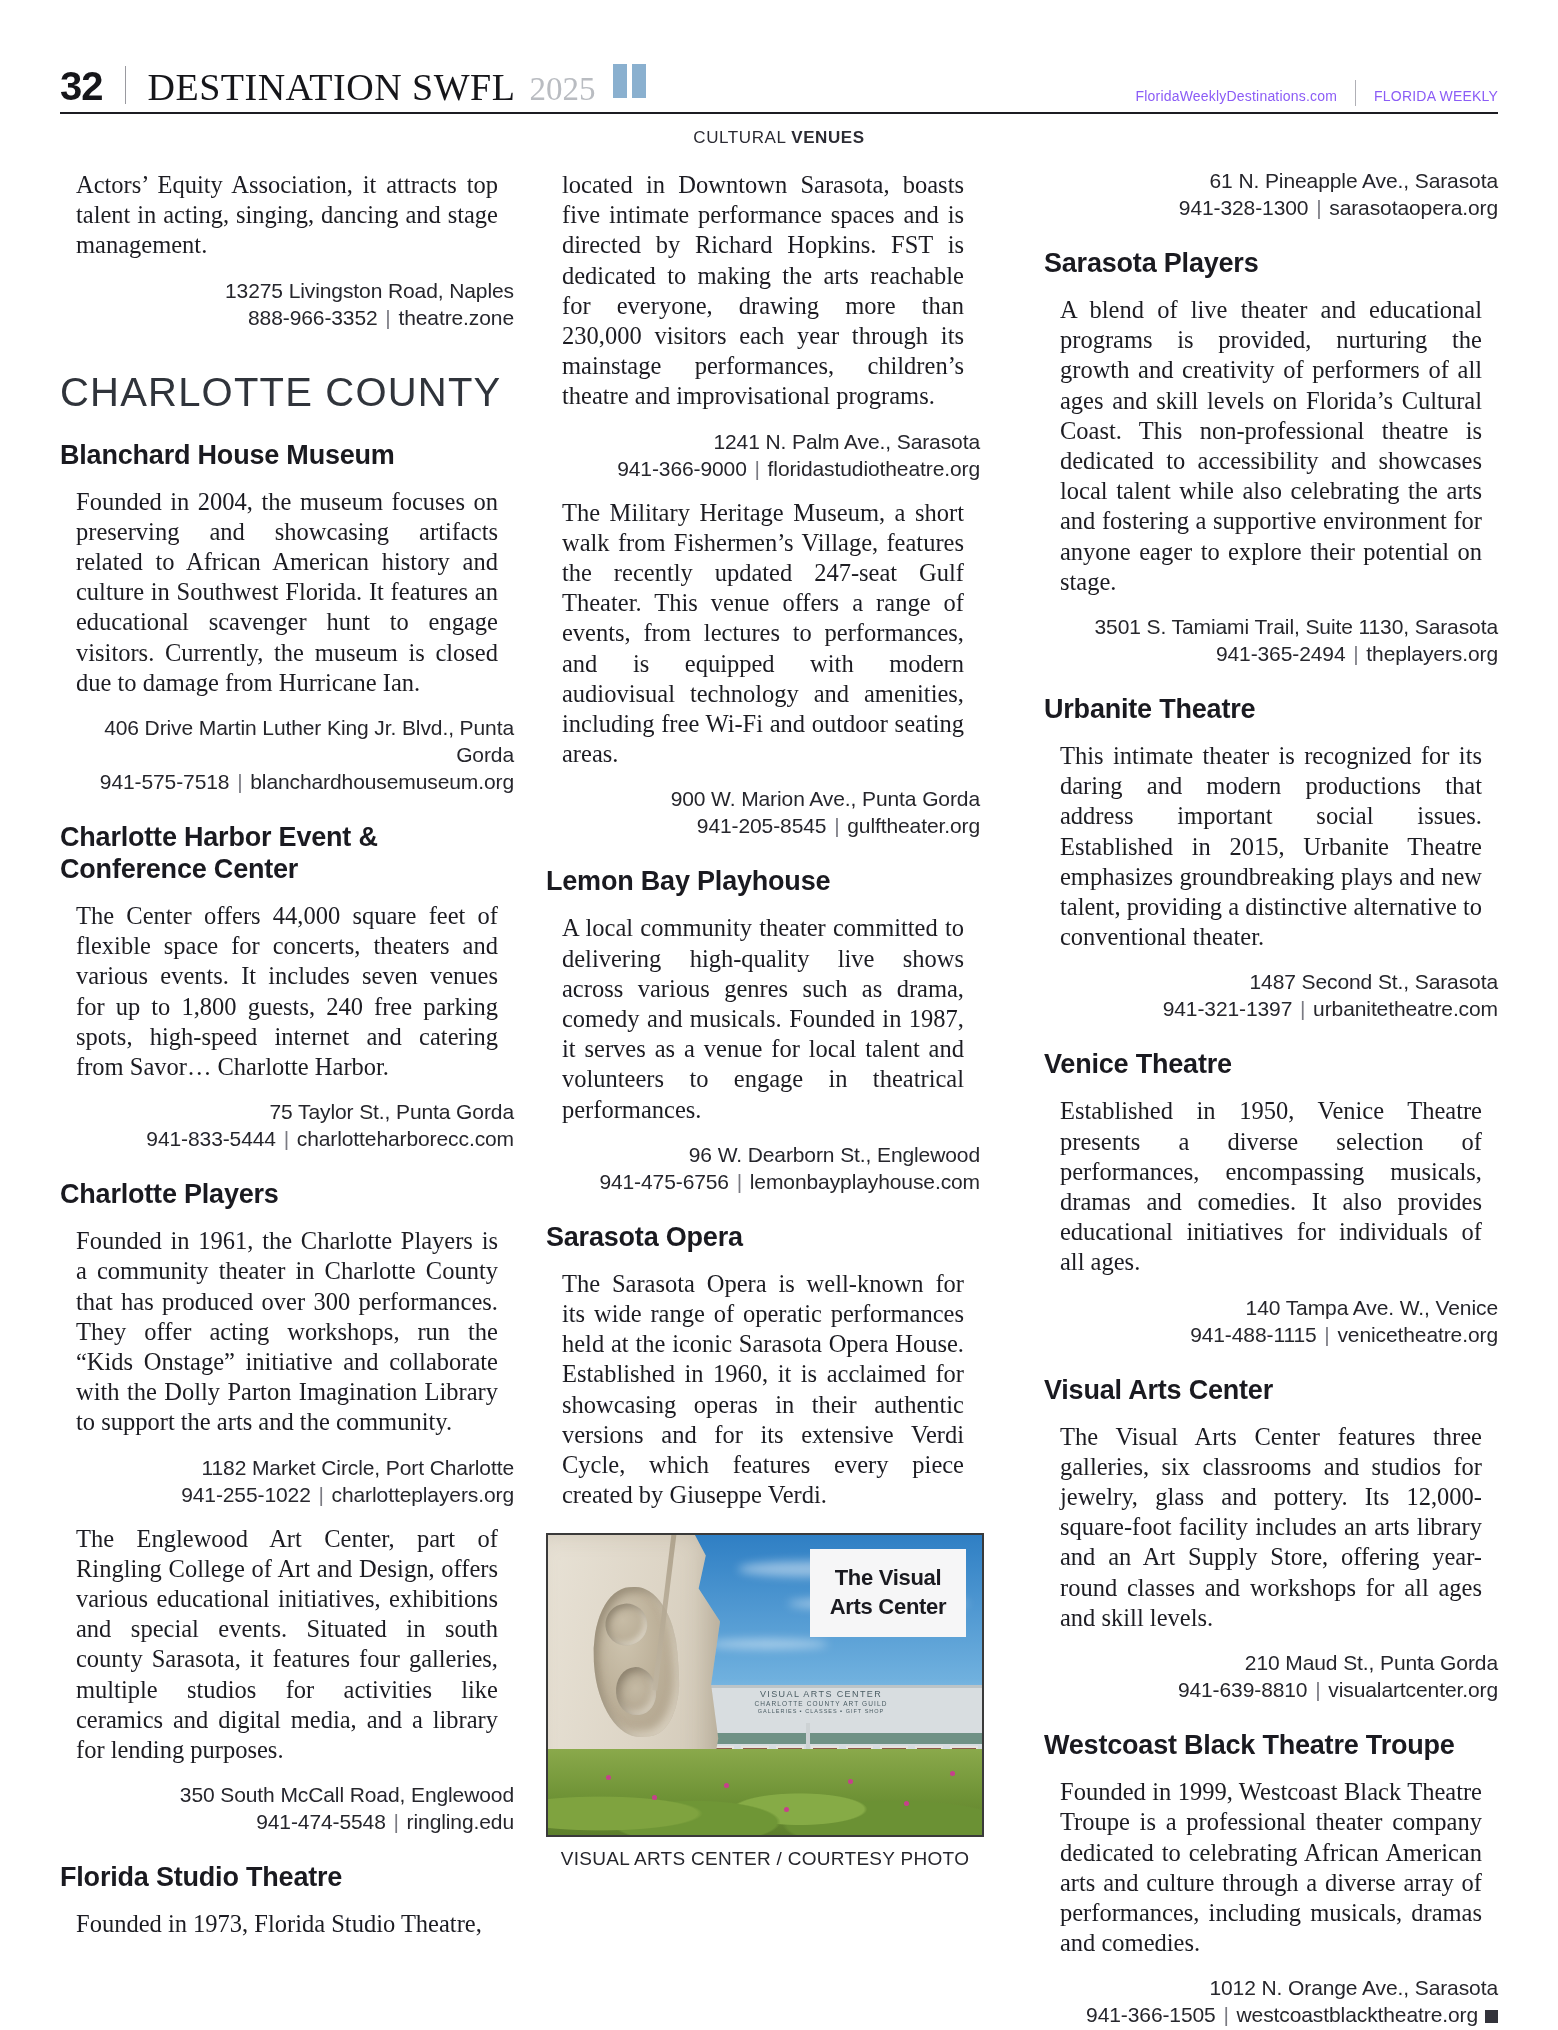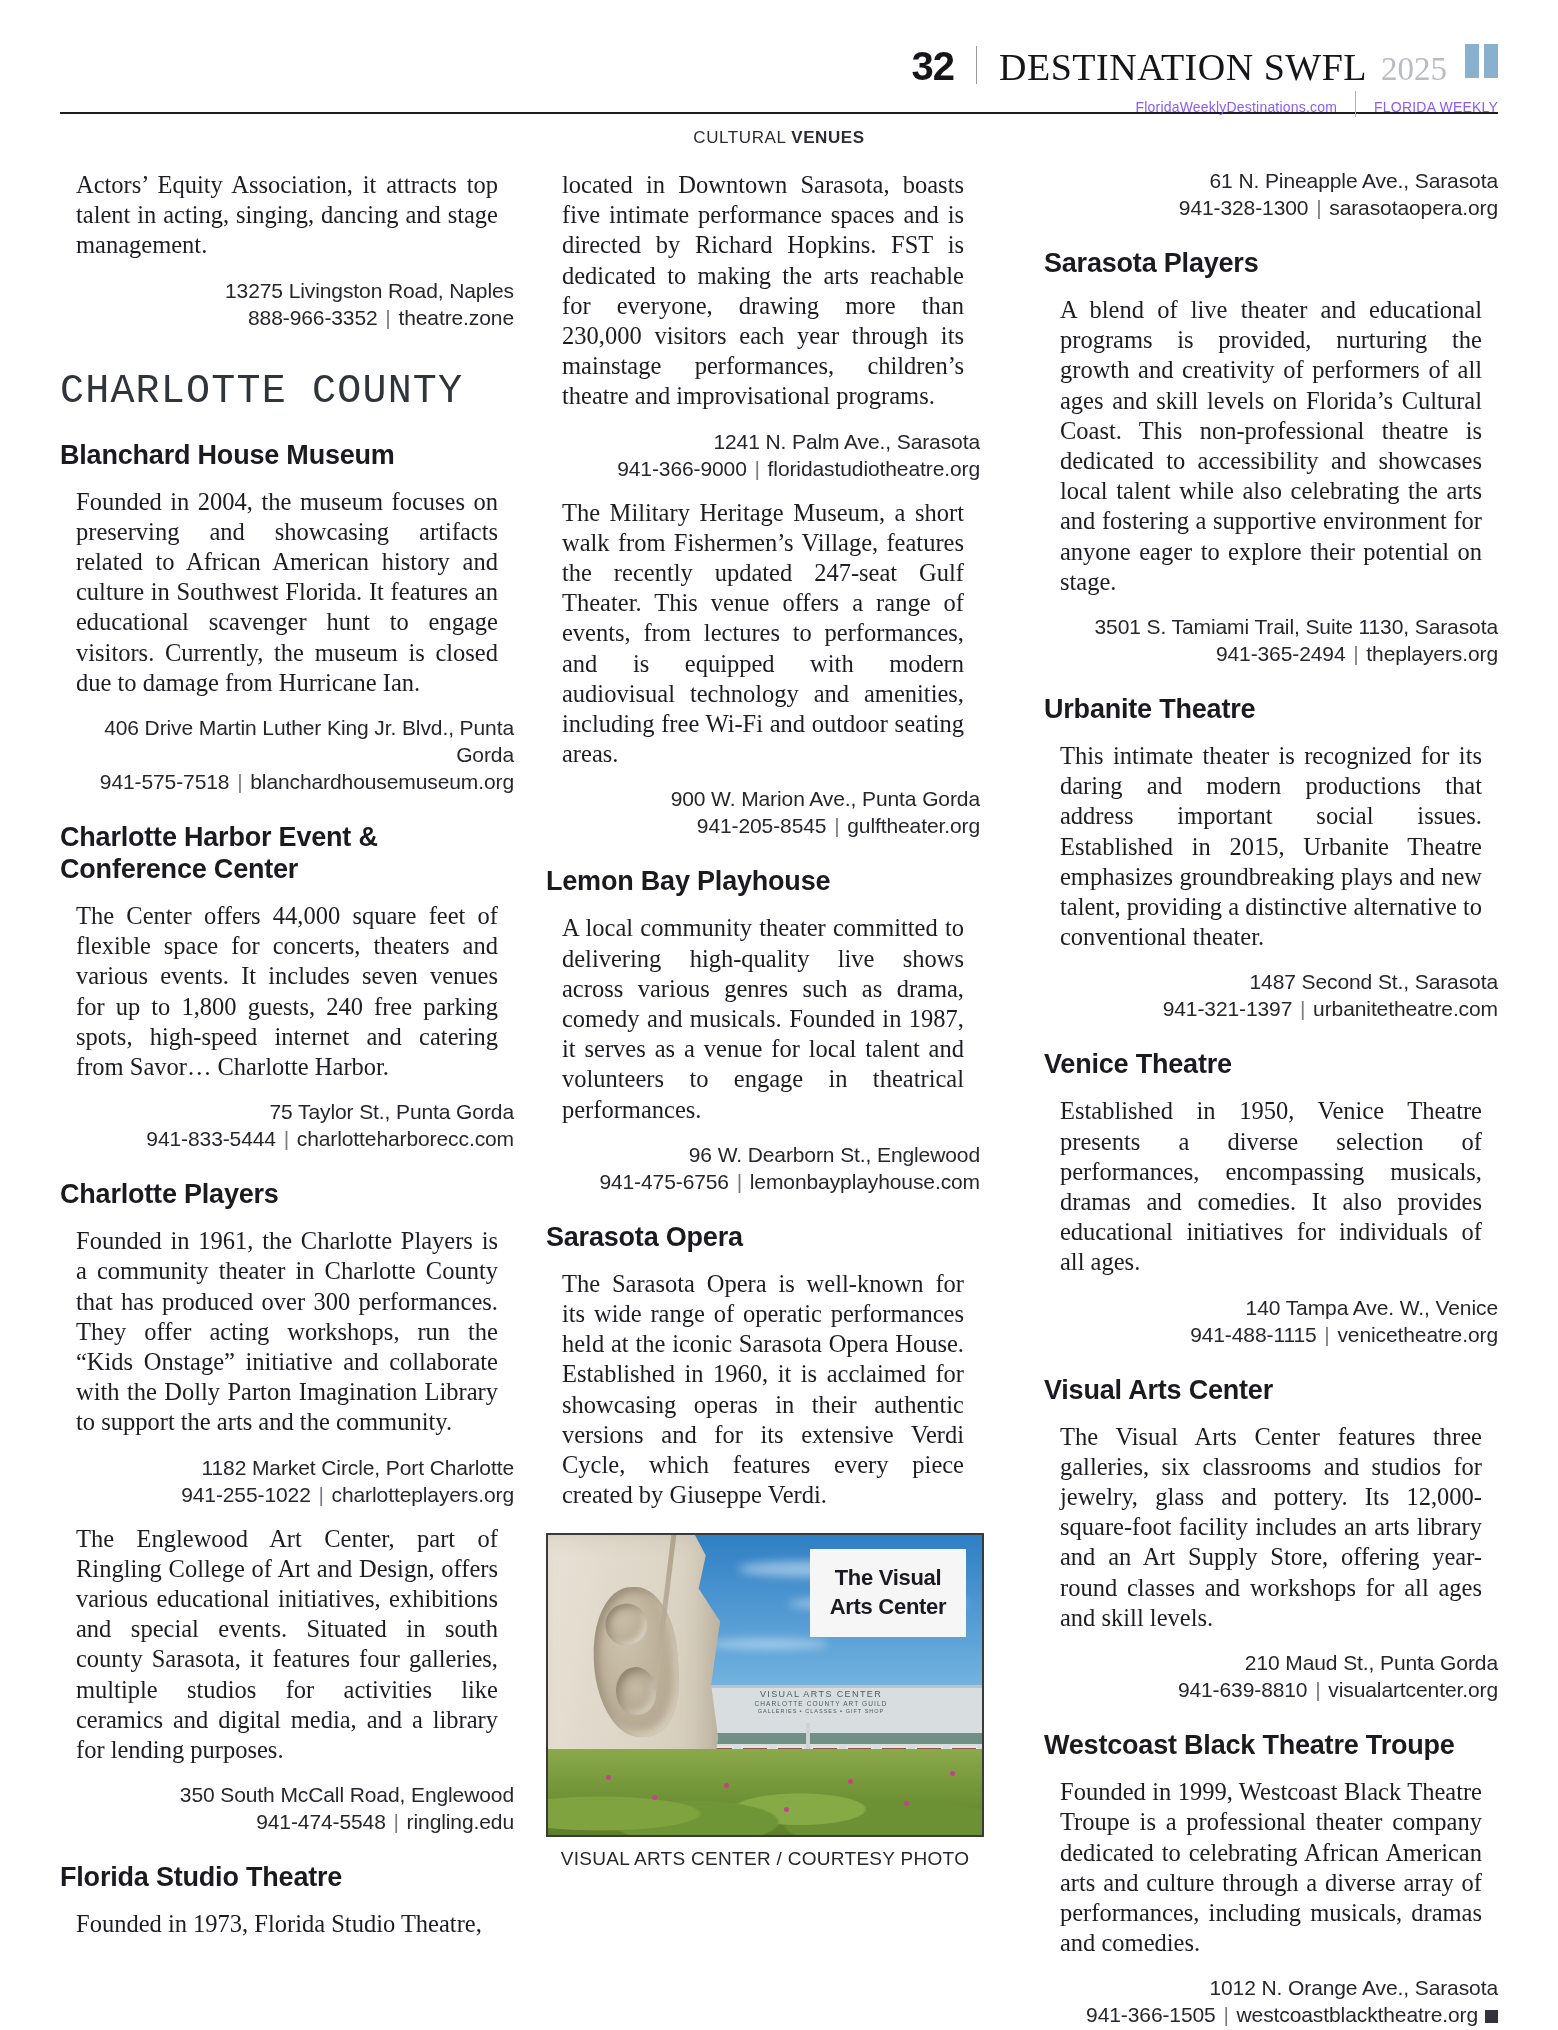--- a/index.html
+++ b/index.html
@@ -26,21 +26,20 @@
 
   
   .masthead {
     position: relative;
     height: 64px;
     display: flex;
     align-items: flex-end;
     margin-top: 42px;
     border-bottom: 2px solid #1c1c22;
     padding-bottom: 6px;
-    flex-direction: column;
   }
   .mh-left {
     display: flex;
     align-items: baseline;
     gap: 0;
   }
   .mh-pagenum {
     font-family: "Liberation Sans", sans-serif;
     font-weight: bold;
     font-size: 40px;
@@ -136,21 +135,21 @@
     font-family: "Liberation Serif", serif;
     font-size: 24.5px;
     line-height: 30.2px;
     text-align: justify;
     color: #1c1c22;
     hyphens: none;
   }
   p.body.first { text-indent: 0; }
 
   .county-head {
-    font-family: Liberation Mono, monospace;
+    font-family: Liberation Sans, sans-serif;
     font-weight: normal;
     font-size: 40px;
     letter-spacing: 1.2px;
     color: #30343b;
     margin: 40px 0 14px 0;
     line-height: 1.05;
   }
 
   h3.venue {
     font-family: "Liberation Sans", sans-serif;

